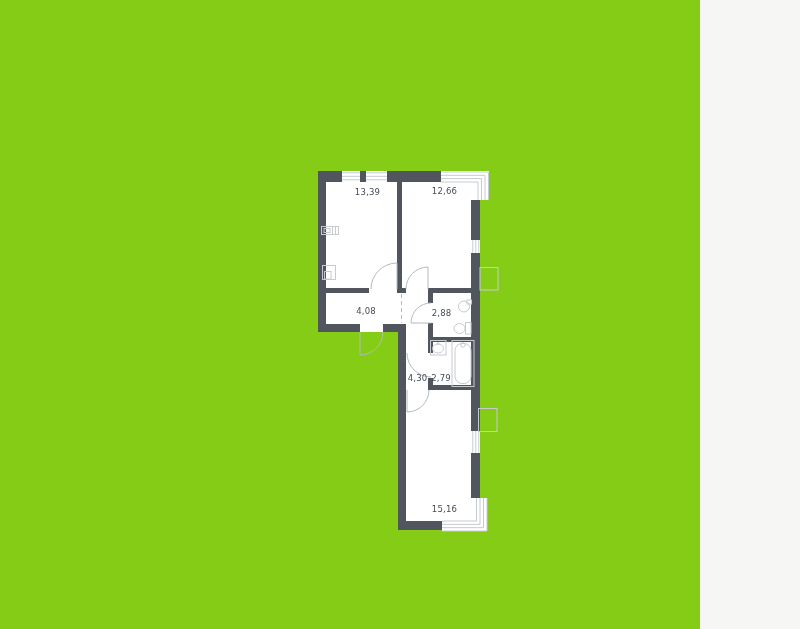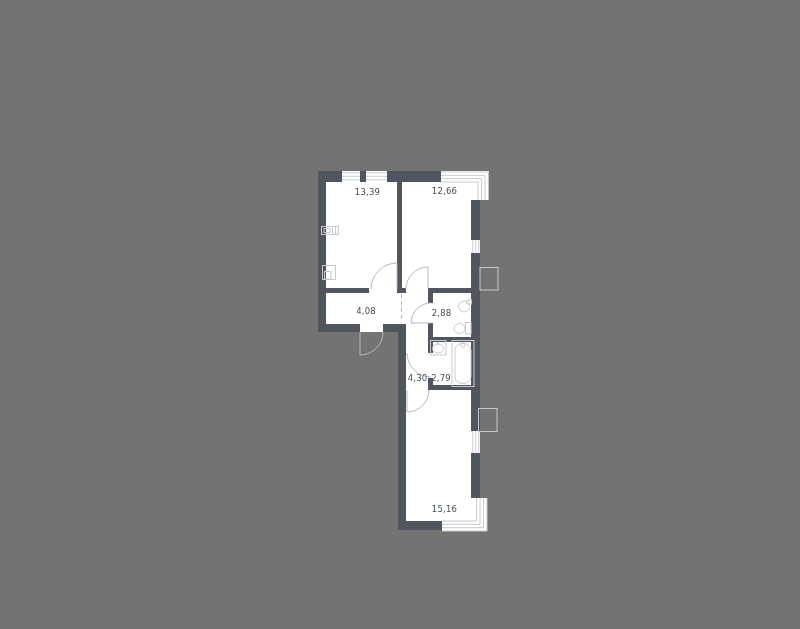--- a/index.html
+++ b/index.html
@@ -1,17 +1,17 @@
 <!DOCTYPE html>
 <html><head>
 <meta charset="utf-8">
 <style>
   html,body{margin:0;padding:0;}
   body{background:#f6f6f5;font-family:"DejaVu Sans",sans-serif;}
-  .canvas{position:relative;width:800px;height:629px;background:#737373;overflow:hidden;text-align:center;}
+  .canvas{position:relative;width:700px;height:629px;background:#84cc16;overflow:hidden;text-align:center;}
   svg{position:absolute;left:0;top:0;}
   .room-label{font-family:"DejaVu Sans",sans-serif;font-size:8.5px;letter-spacing:0.2px;font-weight:400;}
   .hairline{fill:none;stroke-width:1;}
 </style>
 </head>
 <body>
 
 <div class="canvas">
   <svg width="800" height="629" viewBox="0 0 800 629">
 

